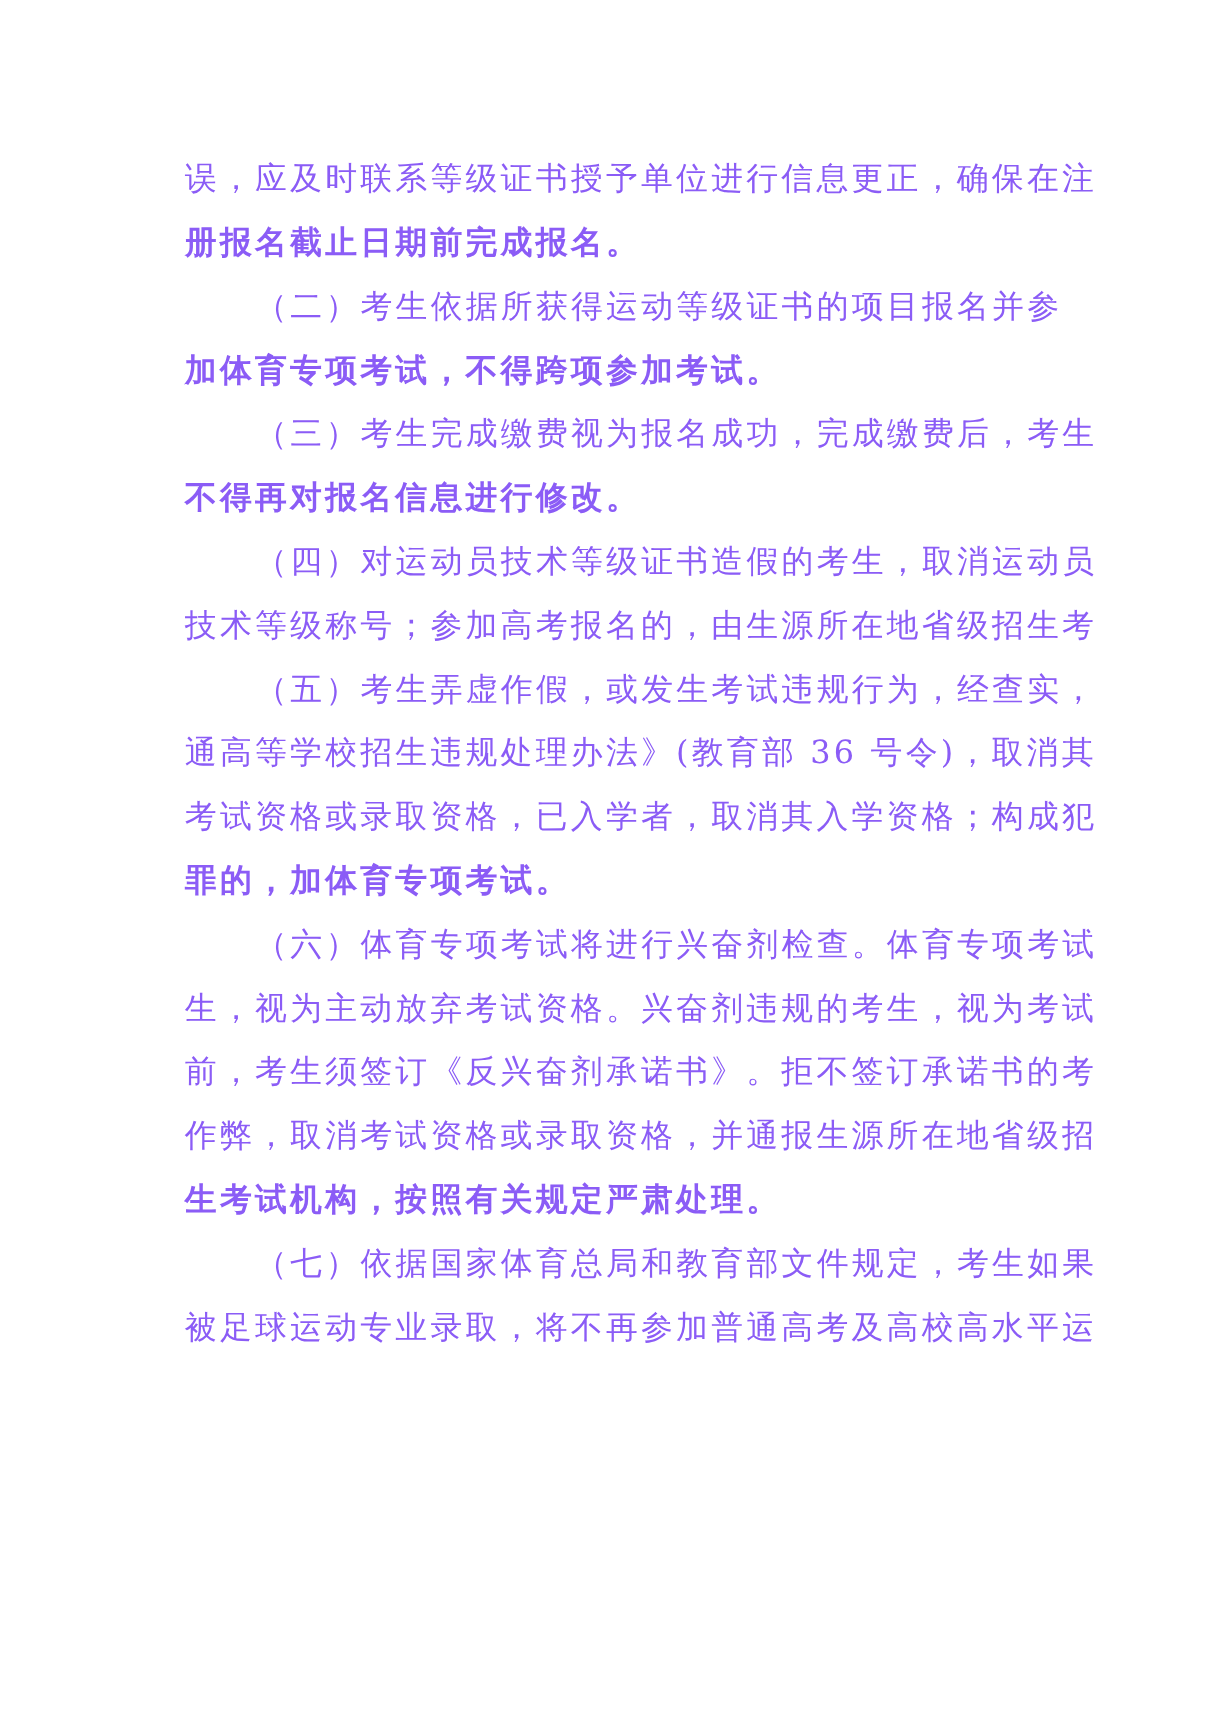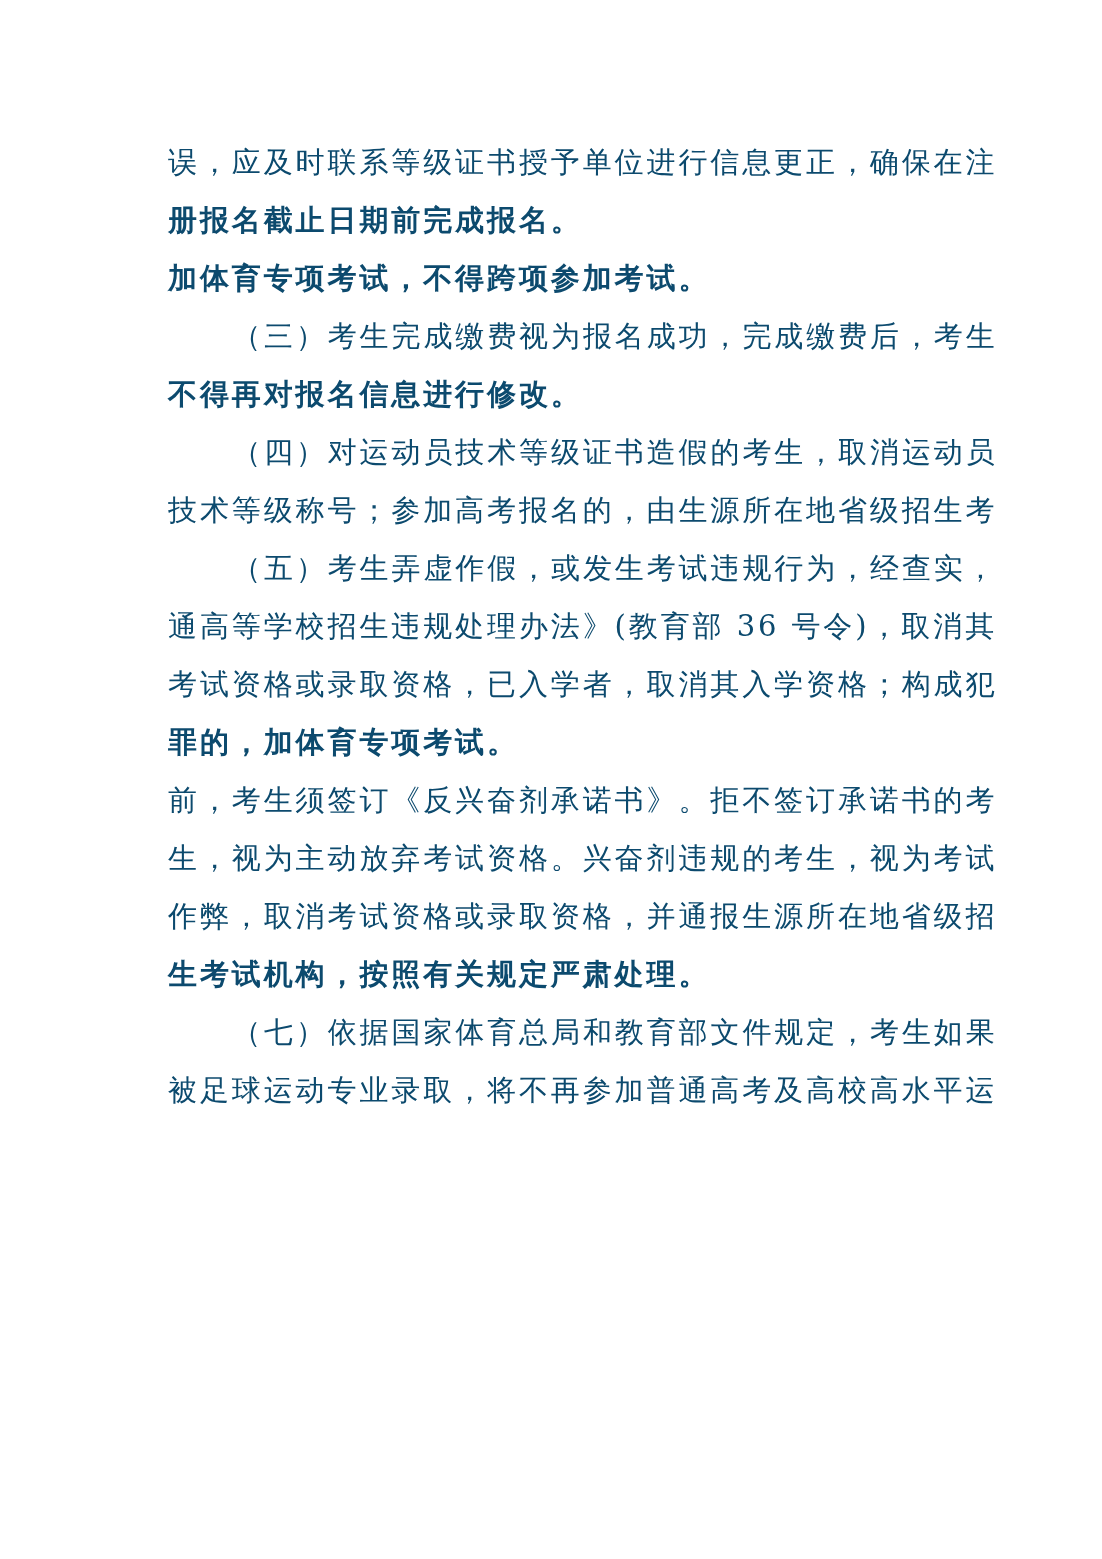--- a/index.html
+++ b/index.html
@@ -14,21 +14,21 @@
     overflow: hidden;
   }
   .page {
     position: absolute;
     left: 168px;
     top: 133px;
     width: 768px;
     font-family: "DejaVu Serif", "Liberation Serif", serif;
     font-size: 29px;
     line-height: 58px;
-    color: #0c4a6e;
+    color: #8b5cf6;
     letter-spacing: 2.9px;
   }
   .para {
     margin: 0;
     padding: 0;
     text-align: justify;
     text-justify: inter-character;
   }
   .line {
     display: block;
@@ -45,20 +45,21 @@
 <body>
 
 <div class="page">
 
   <div class="para">
     <span class="line">误，应及时联系等级证书授予单位进行信息更正，确保在注</span>
     <span class="line last">册报名截止日期前完成报名。</span>
   </div>
 
   <div class="para">
+    <span class="line" style="padding-left:64px;">（二）考生依据所获得运动等级证书的项目报名并参</span>
     <span class="line last">加体育专项考试，不得跨项参加考试。</span>
   </div>
 
   <div class="para">
     <span class="line" style="padding-left:64px;">（三）考生完成缴费视为报名成功，完成缴费后，考生</span>
     <span class="line last">不得再对报名信息进行修改。</span>
   </div>
 
   <div class="para">
     <span class="line" style="padding-left:64px;">（四）对运动员技术等级证书造假的考生，取消运动员</span>
@@ -66,22 +67,23 @@
   </div>
 
   <div class="para">
     <span class="line" style="padding-left:64px;">（五）考生弄虚作假，或发生考试违规行为，经查实，</span>
     <span class="line">通高等学校招生违规处理办法》(教育部 36 号令)，取消其</span>
     <span class="line">考试资格或录取资格，已入学者，取消其入学资格；构成犯</span>
     <span class="line last">罪的，加体育专项考试。</span>
   </div>
 
   <div class="para">
+    <span class="line" style="padding-left:64px;">（六）体育专项考试将进行兴奋剂检查。体育专项考试</span>
+    <span class="line">生，视为主动放弃考试资格。兴奋剂违规的考生，视为考试</span>
     <span class="line">前，考生须签订《反兴奋剂承诺书》。拒不签订承诺书的考</span>
-    <span class="line">生，视为主动放弃考试资格。兴奋剂违规的考生，视为考试</span>
     <span class="line">作弊，取消考试资格或录取资格，并通报生源所在地省级招</span>
     <span class="line last">生考试机构，按照有关规定严肃处理。</span>
   </div>
 
   <div class="para">
     <span class="line" style="padding-left:64px;">（七）依据国家体育总局和教育部文件规定，考生如果</span>
     <span class="line">被足球运动专业录取，将不再参加普通高考及高校高水平运</span>
   </div>
 
 </div>

